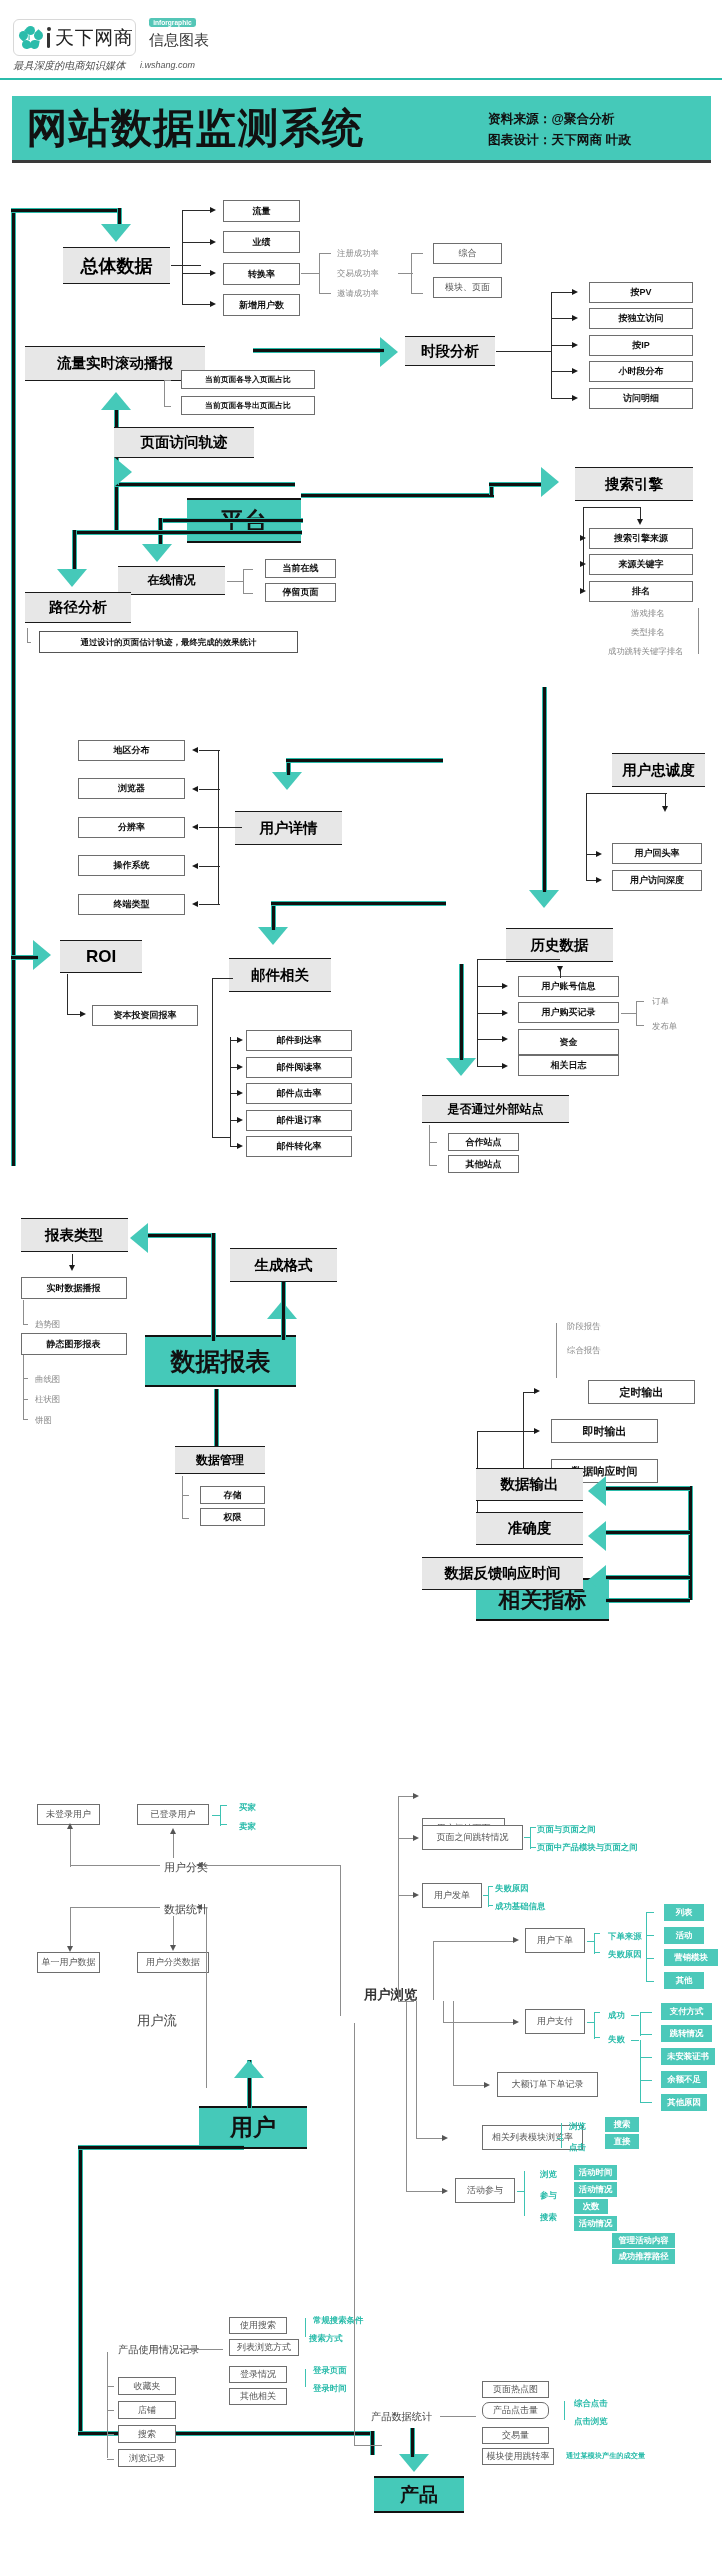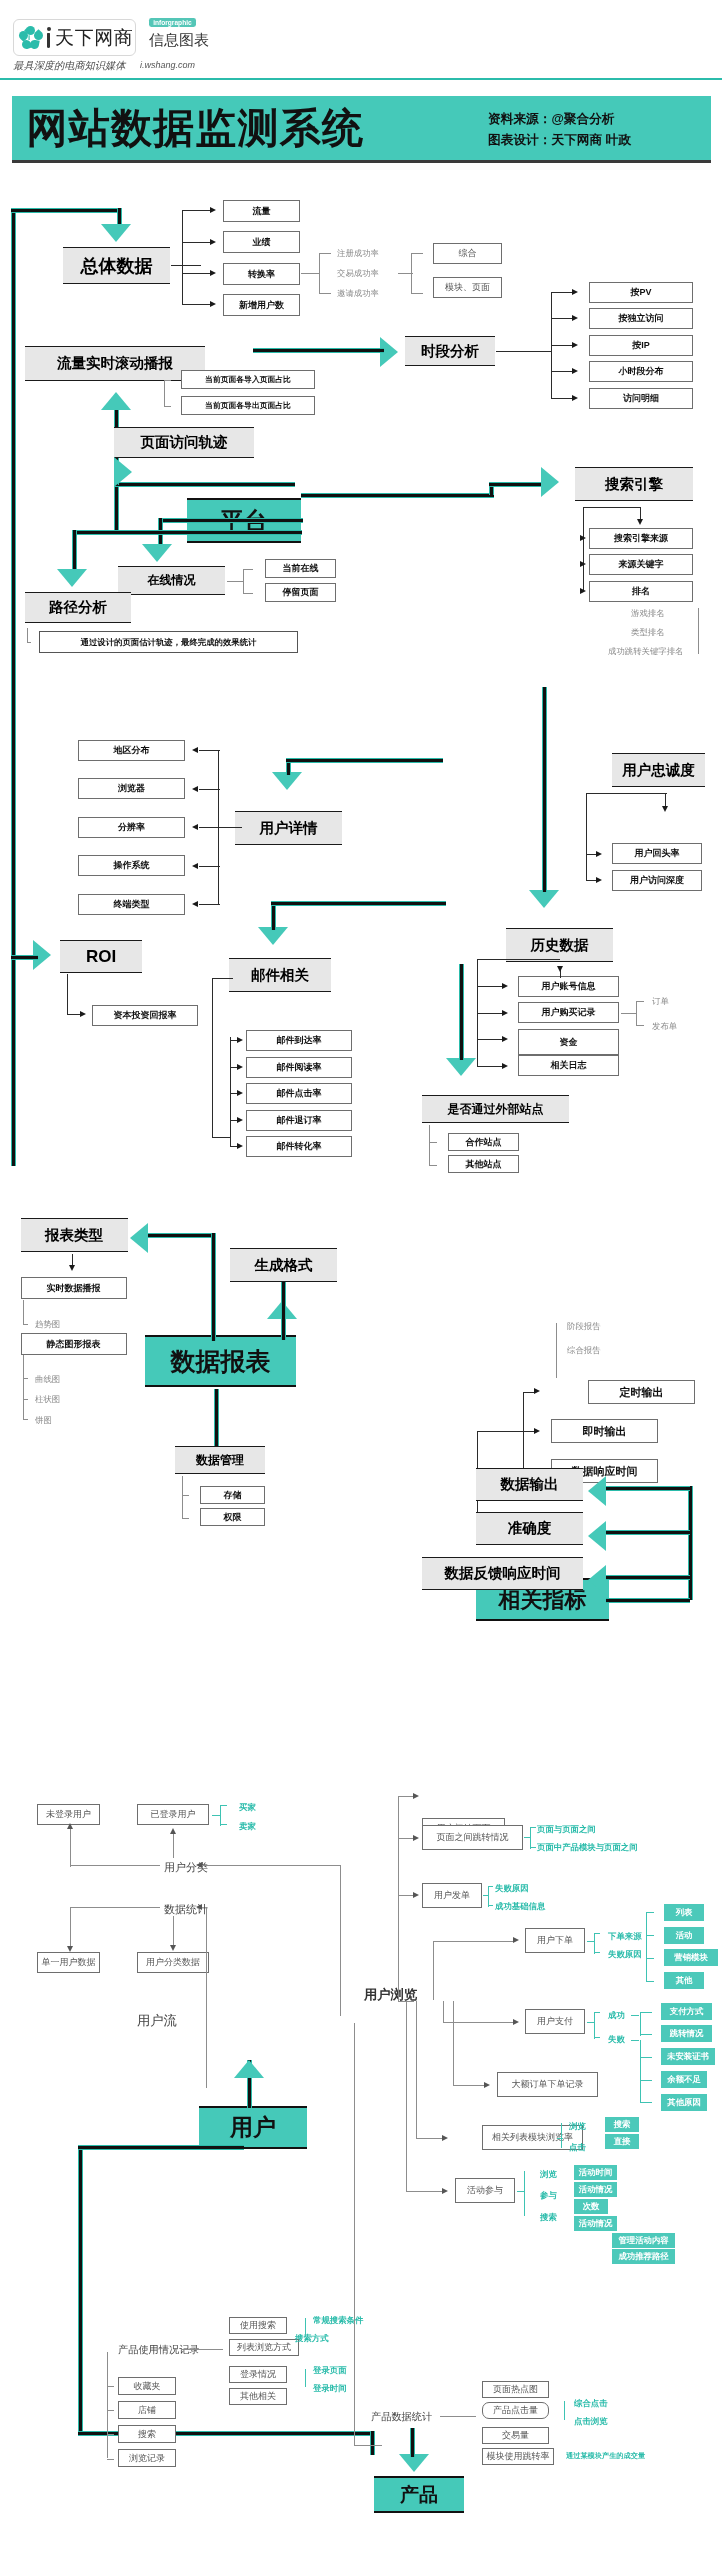--- a/index.html
+++ b/index.html
@@ -636,21 +636,21 @@
 <div class="hl g" style="left:107px; top:2410px; width:7.2px;"></div>
 <div class="hl g" style="left:107px; top:2434px; width:7.2px;"></div>
 <div class="hl g" style="left:107px; top:2459px; width:7.2px;"></div>
 
 <div class="bx thin" style="left:229px; top:2317px; width:58px; height:17px;">使用搜索</div>
 <div class="bx thin" style="left:229px; top:2339px; width:70px; height:17px;">列表浏览方式</div>
 <div class="bx thin" style="left:229px; top:2366px; width:58px; height:17px;">登录情况</div>
 <div class="bx thin" style="left:229px; top:2388px; width:58px; height:17px;">其他相关</div>
 <div class="hl g" style="left:181px; top:2349px; width:42px;"></div>
 <div class="lb tl" style="left:313px; top:2315px;">常规搜索条件</div>
-<div class="lb tl" style="left:295px; top:2333px;text-align:center;">搜索方式</div>
+<div class="lb tl" style="left:309px; top:2333px;text-align:center;">搜索方式</div>
 <div class="lb tl" style="left:313px; top:2365px;">登录页面</div>
 <div class="lb tl" style="left:313px; top:2383px;">登录时间</div>
 <div class="vl t" style="left:305px; top:2318px; height:19px;"></div>
 <div class="vl t" style="left:305px; top:2369px; height:18px;"></div>
 <div class="ar tr" style="left:305px; top:2316px;"></div>
 <div class="ar tr" style="left:305px; top:2334px;"></div>
 <div class="ar tr" style="left:305px; top:2366px;"></div>
 <div class="ar tr" style="left:305px; top:2384px;"></div>
 
 <div class="gtxt" style="left:371px; top:2410px; font-size:10.2px; color:#444;">产品数据统计</div>

